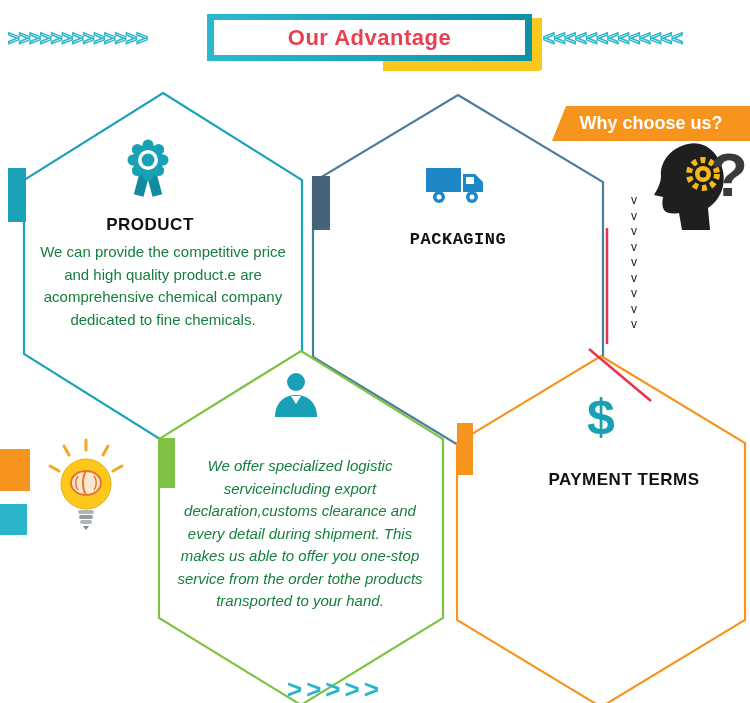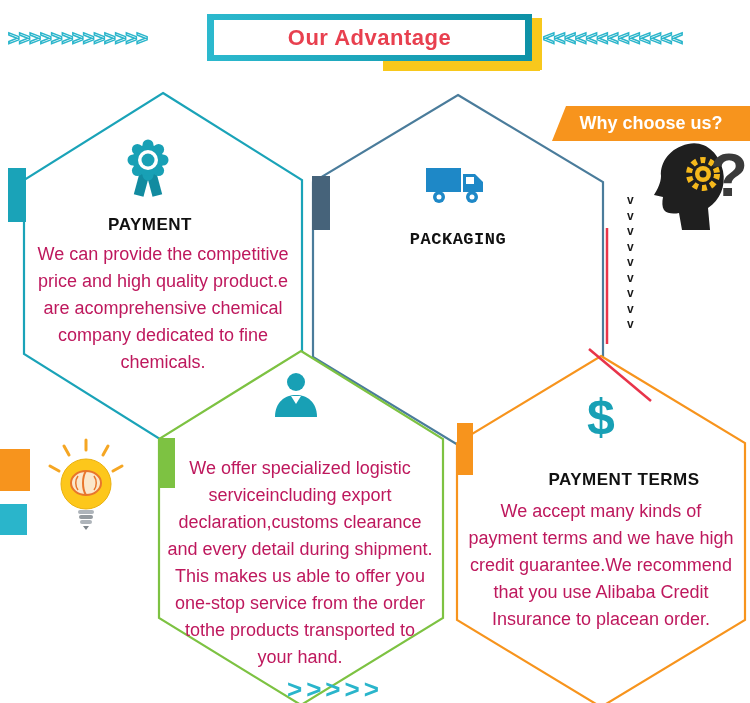--- a/index.html
+++ b/index.html
@@ -15,31 +15,31 @@
   .banner-yellow-v{left:529px;top:18px;width:13px;height:52px;background:#f8c81c;z-index:2;}
   .banner-teal{left:207px;top:14px;width:325px;height:47px;background:linear-gradient(90deg,#2cb9ce,#0d91a6);z-index:3;}
   .banner-white{position:absolute;left:7px;top:6px;right:7px;bottom:6px;background:#ffffff;display:flex;align-items:center;justify-content:center;}
   .banner-text{color:#e8404f;font-size:22px;font-weight:bold;letter-spacing:.5px;}
   
   .why-banner{left:552px;top:106px;width:198px;height:35px;background:#f7941d;
     clip-path:polygon(14px 0,100% 0,100% 100%,0 100%);
     display:flex;align-items:center;justify-content:center;z-index:4;}
   .why-text{color:#ffffff;font-size:18px;font-weight:bold;}
   .question-mark{left:710px;top:144px;width:42px;font-size:62px;font-weight:bold;color:#3a3a3a;line-height:1;z-index:5;}
-  .v-column{left:627px;top:193px;width:14px;font-size:12px;font-weight:bold;line-height:15.5px;
-    color:#1a1a1a;word-spacing:14px;text-align:left;z-index:2;}
+  .v-column{left:627px;top:193px;width:14px;font-size:12px;font-weight:normal;line-height:15.5px;
+    color:#1a1a1a;word-spacing:14px;text-align:center;z-index:2;}
   
   .card-title{position:absolute;z-index:4;font-size:17px;font-weight:bold;letter-spacing:.5px;color:#111111;text-align:center;}
-  .card-body{position:absolute;z-index:4;font-size:18px;line-height:1.5;color:#be185d;text-align:center;}
+  .card-body{position:absolute;z-index:4;font-size:15px;line-height:1.5;color:#15803d;text-align:center;}
   .title-product{left:50px;top:215px;width:200px;}
   .body-product{left:26px;top:241px;width:274px;}
   .title-packaging{left:358px;top:230px;width:200px;font-family:Liberation Mono, monospace;}
   .body-packaging{left:322px;top:257px;width:272px;}
   .title-logistics{left:197px;top:429px;width:200px;}
-  .body-logistics{left:166px;top:455px;width:268px;}
+  .body-logistics{left:166px;top:455px;width:268px;font-style:italic;}
   .title-payment{left:524px;top:470px;width:200px;}
   .body-payment{left:465px;top:498px;width:272px;}
   .dollar-glyph{left:571px;top:388px;width:60px;text-align:center;font-size:50px;font-weight:bold;color:#18a0b5;z-index:4;}
 </style>
 </head>
 <body>
 
 <div class="stage">
 
   <svg class="deco-svg" width="750" height="703" viewBox="0 0 750 703">
@@ -96,21 +96,21 @@
     <circle cx="28" cy="37" r="5.5" fill="#18a0b5"></circle>
       <circle cx="17.4" cy="32.6" r="5.5" fill="#18a0b5"></circle>
     <circle cx="13" cy="22" r="5.5" fill="#18a0b5"></circle>
       <circle cx="17.4" cy="11.4" r="5.5" fill="#18a0b5"></circle>
     <circle cx="28" cy="7" r="5.5" fill="#18a0b5"></circle>
       <circle cx="38.6" cy="11.4" r="5.5" fill="#18a0b5"></circle>
     <circle cx="28" cy="22" r="15.5" fill="#18a0b5"></circle>
     <circle cx="28" cy="22" r="10" fill="#ffffff"></circle>
     <circle cx="28" cy="22" r="6.5" fill="#18a0b5"></circle>
   </svg>
-  <div class="card-title title-product">PAYMENT</div>
+  <div class="card-title title-product">PRODUCT</div>
   <div class="card-body body-product">We can provide the competitive price and high quality product.e are acomprehensive chemical company dedicated to fine chemicals.</div>
 
   <svg class="icon-svg" style="left:424px;top:160px;" width="66" height="48" viewBox="0 0 66 48">
     <rect x="2" y="8" width="35" height="24" fill="#1e88c7"></rect>
     <path d="M39 14 H51 L59 22 V32 H39 Z" fill="#1e88c7"></path>
     <rect x="42" y="17" width="8" height="7" fill="#ffffff"></rect>
     <circle cx="15" cy="37" r="6" fill="#1e88c7"></circle>
       <circle cx="15" cy="37" r="2.5" fill="#ffffff"></circle>
     <circle cx="48" cy="37" r="6" fill="#1e88c7"></circle>
       <circle cx="48" cy="37" r="2.5" fill="#ffffff"></circle>
@@ -119,21 +119,20 @@
 
   <svg class="icon-svg" style="left:272px;top:371px;" width="48" height="46" viewBox="0 0 48 46">
     <circle cx="24" cy="11" r="9" fill="#18a0b5"></circle>
     <path d="M3 46 C3 31 13 24 24 24 C35 24 45 31 45 46 Z" fill="#18a0b5"></path>
     <polygon points="19,25 29,25 24,33" fill="#ffffff"></polygon>
   </svg>
   <div class="card-body body-logistics">We offer specialized logistic serviceincluding export declaration,customs clearance and every detail during shipment. This makes us able to offer you one-stop service from the order tothe products transported to your hand.</div>
 
   <div class="abs dollar-glyph">$</div>
   <div class="card-title title-payment">PAYMENT TERMS</div>
-  <div class="card-body body-payment">We accept many kinds of payment terms and we have high credit guarantee.We recommend that you use Alibaba Credit Insurance to placean order.</div>
 
   <svg class="icon-svg" style="left:40px;top:436px;" width="92" height="102" viewBox="0 0 92 102">
     <g stroke="#f5a623" stroke-width="3" stroke-linecap="round">
       <line x1="46" y1="4" x2="46" y2="14"></line>
       <line x1="24" y1="10" x2="29" y2="19"></line>
       <line x1="68" y1="10" x2="63" y2="19"></line>
       <line x1="10" y1="30" x2="19" y2="35"></line>
       <line x1="82" y1="30" x2="73" y2="35"></line>
     </g>
     <circle cx="46" cy="48" r="25" fill="#fdc71b" stroke="#eab00e" stroke-width="1"></circle>

